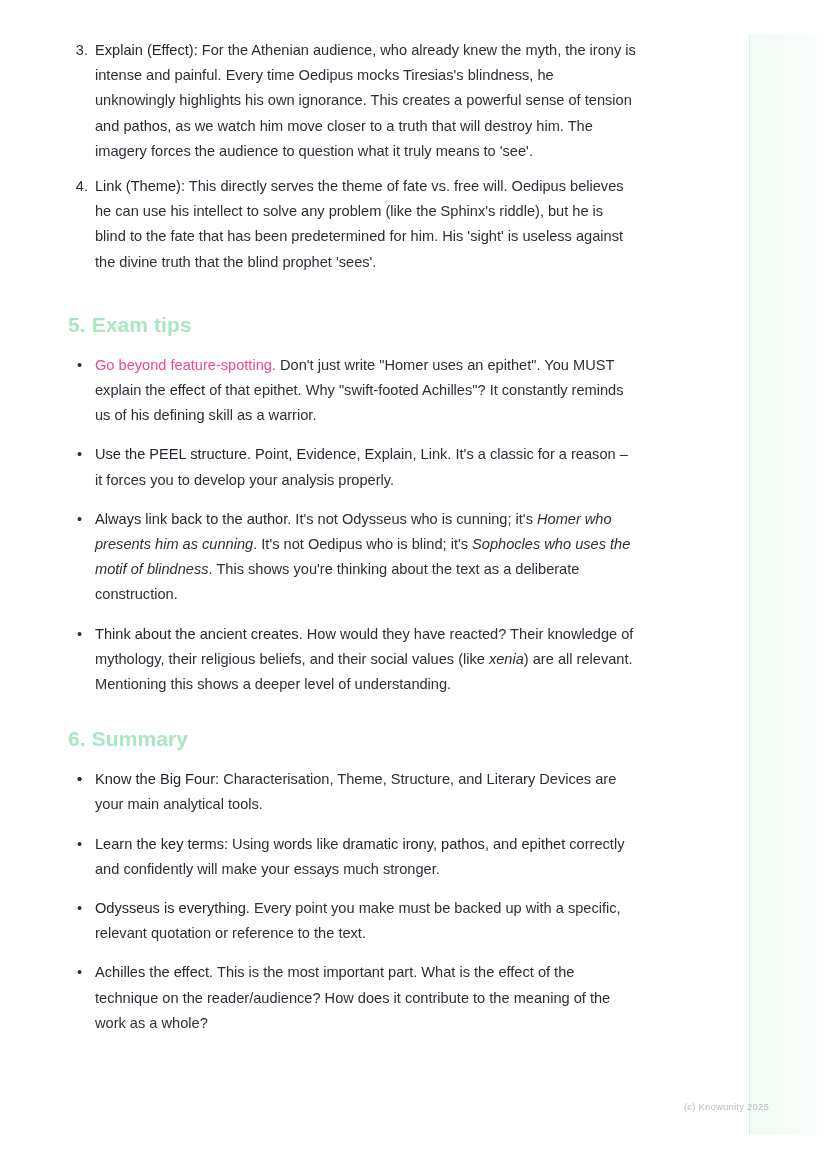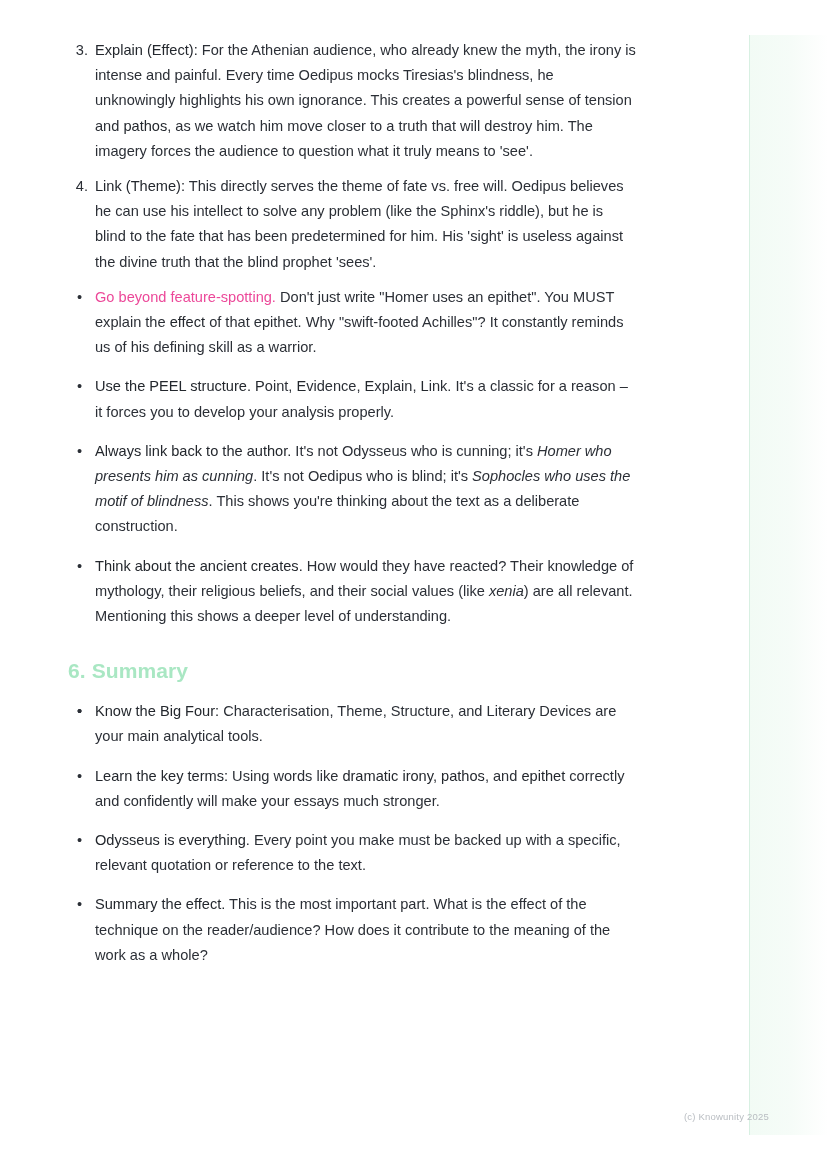--- a/index.html
+++ b/index.html
@@ -133,33 +133,34 @@
   <div id="side-rule" style="background: rgb(216, 240, 226);"></div>
 
   <div id="content">
 
     <ol class="numbered" id="continued-list">
         <li><span class="marker">3.</span><span><b style="color: rgb(35, 39, 45);">Explain (Effect):</b><span> For the Athenian audience, who already knew the myth, the irony is intense and painful. Every time Oedipus mocks Tiresias's blindness, he unknowingly highlights his own ignorance. This creates a powerful sense of tension and </span><b style="color: rgb(35, 39, 45);">pathos</b><span>, as we watch him move closer to a truth that will destroy him. The imagery forces the audience to question what it truly means to 'see'.</span></span></li>
         <li><span class="marker">4.</span><span><b style="color: rgb(35, 39, 45);">Link (Theme):</b><span> This directly serves the theme of fate vs. free will. Oedipus believes he can use his intellect to solve any problem (like the Sphinx's riddle), but he is blind to the fate that has been predetermined for him. His 'sight' is useless against the divine truth that the blind prophet 'sees'.</span></span></li>
       </ol>
 
     <div id="sections-host">
+        <h2 class="section-heading first" style="color: rgb(169, 231, 195);">5. Exam tips</h2>
         <ul class="bullets">
           <li><span class="dot">•</span><span><b style="color: #ec4899;">Go beyond feature-spotting.</b><span> Don't just write "Homer uses an epithet". You MUST explain the </span><b style="color: rgb(35, 39, 45); margin-top: 41px;">effect</b><span> of that epithet. Why "swift-footed Achilles"? It constantly reminds us of his defining skill as a warrior.</span></span></li>
           <li><span class="dot">•</span><span><b style="color: rgb(35, 39, 45);">Use the PEEL structure.</b><span> </span><b style="color: rgb(35, 39, 45);">P</b><span>oint, </span><b style="color: rgb(35, 39, 45);">E</b><span>vidence, </span><b style="color: rgb(35, 39, 45);">E</b><span>xplain, </span><b style="color: rgb(35, 39, 45);">L</b><span>ink. It's a classic for a reason – it forces you to develop your analysis properly.</span></span></li>
           <li><span class="dot">•</span><span><b style="color: rgb(35, 39, 45);">Always link back to the author.</b><span> It's not Odysseus who is cunning; it's </span><i>Homer who presents him as cunning</i><span>. It's not Oedipus who is blind; it's </span><i>Sophocles who uses the motif of blindness</i><span>. This shows you're thinking about the text as a deliberate construction.</span></span></li>
           <li><span class="dot">•</span><span><b style="color: rgb(35, 39, 45);">Think about the ancient creates.</b><span> How would they have reacted? Their knowledge of mythology, their religious beliefs, and their social values (like </span><i>xenia</i><span>) are all relevant. Mentioning this shows a deeper level of understanding.</span></span></li>
         </ul>
         <h2 class="section-heading" style="color: rgb(169, 231, 195);">6. Summary</h2>
         <ul class="bullets">
           <li><span class="dot">•</span></li>
           <li><span class="dot">•</span><span><b style="color: rgb(35, 39, 45);">Know the Big Four:</b><span> Characterisation, Theme, Structure, and Literary Devices are your main analytical tools.</span></span></li>
           <li><span class="dot">•</span><span><b style="color: rgb(35, 39, 45);">Learn the key terms:</b><span> Using words like </span><b style="color: rgb(35, 39, 45);">dramatic irony</b><span>, </span><b style="color: rgb(35, 39, 45);">pathos</b><span>, and </span><b style="color: rgb(35, 39, 45);">epithet</b><span> correctly and confidently will make your essays much stronger.</span></span></li>
           <li><span class="dot">•</span><span><b style="color: rgb(35, 39, 45);">Odysseus is everything.</b><span> Every point you make must be backed up with a specific, relevant quotation or reference to the text.</span></span></li>
-          <li><span class="dot">•</span><span><b style="color: rgb(35, 39, 45);">Summary the effect.</b><span> This is the most important part. What is the effect of the technique on the reader/audience? How does it contribute to the meaning of the work as a whole?</span></span></li>
+          <li><span class="dot">•</span><span><b style="color: rgb(35, 39, 45);">Achilles the effect.</b><span> This is the most important part. What is the effect of the technique on the reader/audience? How does it contribute to the meaning of the work as a whole?</span></span></li>
         </ul>
       </div>
 
   </div>
 
-  <div id="watermark" style="color: rgb(185, 189, 194); margin-top: 10px;">(c) Knowunity 2025</div>
+  <div id="watermark" style="color: rgb(185, 189, 194);">(c) Knowunity 2025</div>
 
 </div>
 
 </body></html>

